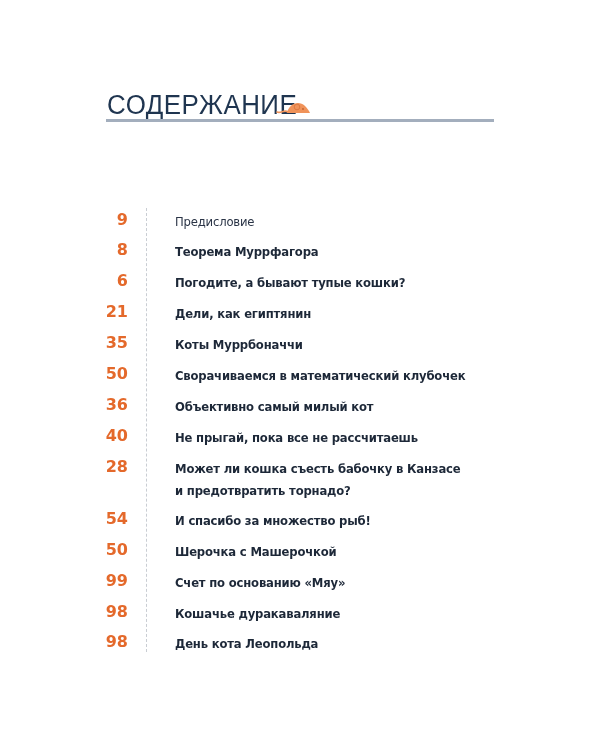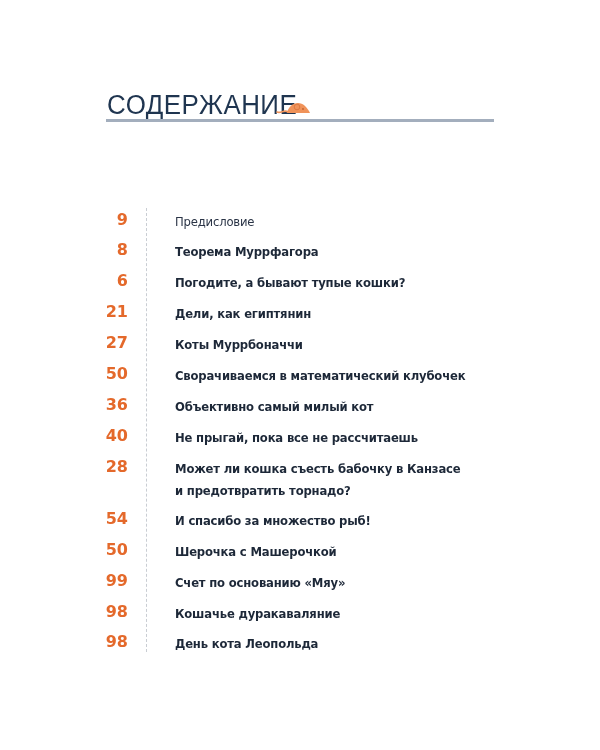--- a/index.html
+++ b/index.html
@@ -146,21 +146,21 @@
       <span class="toc-page">6</span>
       <span class="toc-text">Погодите, а бывают тупые кошки?</span>
     </div>
 
     <div class="toc-row" style="top:301px">
       <span class="toc-page">21</span>
       <span class="toc-text">Дели, как египтянин</span>
     </div>
 
     <div class="toc-row" style="top:332px">
-      <span class="toc-page">27</span>
+      <span class="toc-page">35</span>
       <span class="toc-text">Коты Муррбоначчи</span>
     </div>
 
     <div class="toc-row" style="top:363px">
       <span class="toc-page">50</span>
       <span class="toc-text">Сворачиваемся в математический клубочек</span>
     </div>
 
     <div class="toc-row" style="top:394px">
       <span class="toc-page">36</span>

